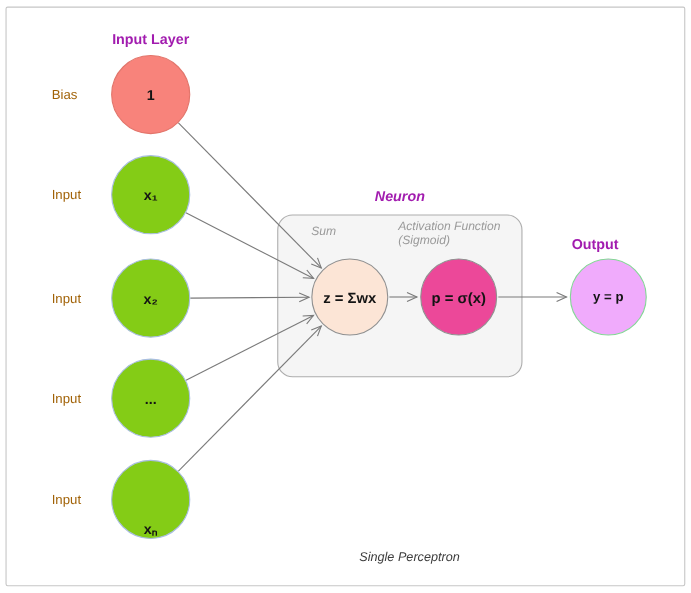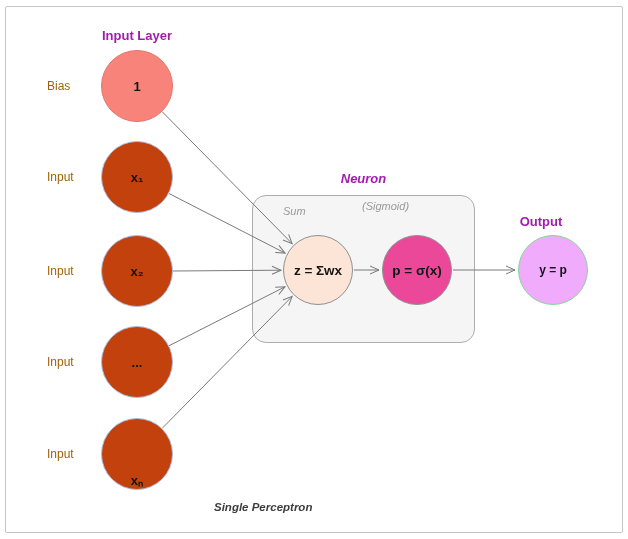--- a/index.html
+++ b/index.html
@@ -39,21 +39,21 @@
     position: absolute;
     border-radius: 50%;
     display: flex; align-items: center; justify-content: center;
     font-weight: bold;
     color: #141414;
     box-sizing: border-box;
     text-align: center;
   }
   .c-input { left: 101px; width: 72px; height: 72px; font-size: 13px; }
   .bias-fill  { background: #f8837b; border: 1px solid #e2756b; }
-  .input-fill { background: #c2410c; border: 1px solid #a9bee0; }
+  .input-fill { background: #84cc16; border: 1px solid #a9bee0; }
   .c-sum  { left: 283px; top: 235px; width: 70px; height: 70px; background: #fce5d6; border: 1px solid #909090; font-size: 13.5px; }
   .c-act  { left: 382px; top: 235px; width: 70px; height: 70px; background: #ec4899; border: 1px solid #909090; font-size: 13.5px; }
   .c-out  { left: 518px; top: 235px; width: 70px; height: 70px; background: #f0abfc; border: 1px solid #84d696; font-size: 12px; }
 
   .top-bias { top: 50px; }
   .top-x1   { top: 141px; }
   .top-x2   { top: 235px; }
   .top-dots { top: 326px; }
   .top-xn   { top: 418px; align-items: flex-end; }
 
@@ -88,22 +88,22 @@
     font-size: 11px;
     text-align: left;
     line-height: 13px;
   }
   .cap-sum { left: 283px; top: 205px; width: 70px; }
   .cap-act { left: 362px; top: 200px; width: 110px; }
 
   .diagram-caption {
     position: absolute;
     left: 214px; top: 501px; width: 204px;
-    text-align: left;
-    font-weight: bold;
+    text-align: right;
+    font-weight: normal;
     font-style: italic;
     font-size: 11.5px;
     color: #3d3d3d;
   }
 </style>
 </head>
 <body>
 
 <div class="frame"></div>
 
@@ -146,20 +146,21 @@
 <div class="circle c-input input-fill top-dots">
   <span>...</span>
 </div>
 <div class="circle c-input input-fill top-xn">
   <span>xₙ</span>
 </div>
 
 <div class="group-title t-neuron">Neuron</div>
 <div class="sub-caption cap-sum">Sum</div>
 <div class="sub-caption cap-act">
+  <div>Activation Function</div>
   <div>(Sigmoid)</div>
 </div>
 
 <div class="circle c-sum">
   <span>z = Σwx</span>
 </div>
 <div class="circle c-act">
   <span>p = σ(x)</span>
 </div>
 

